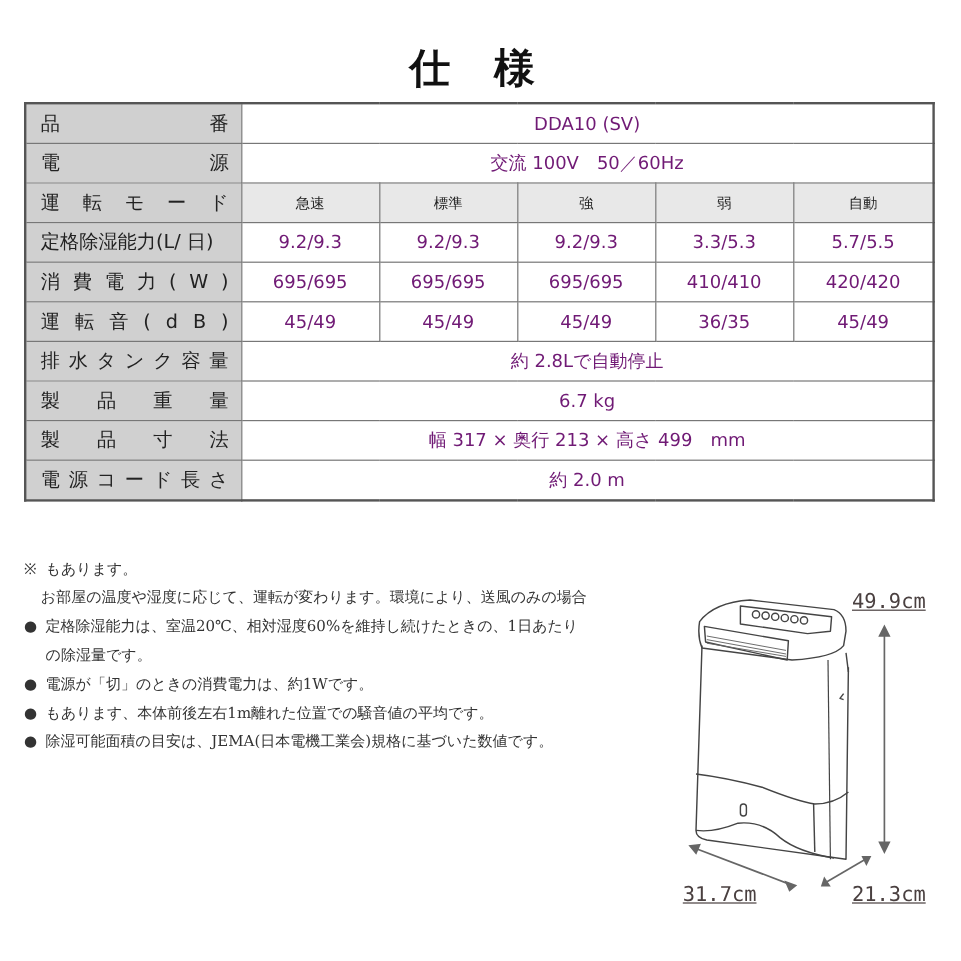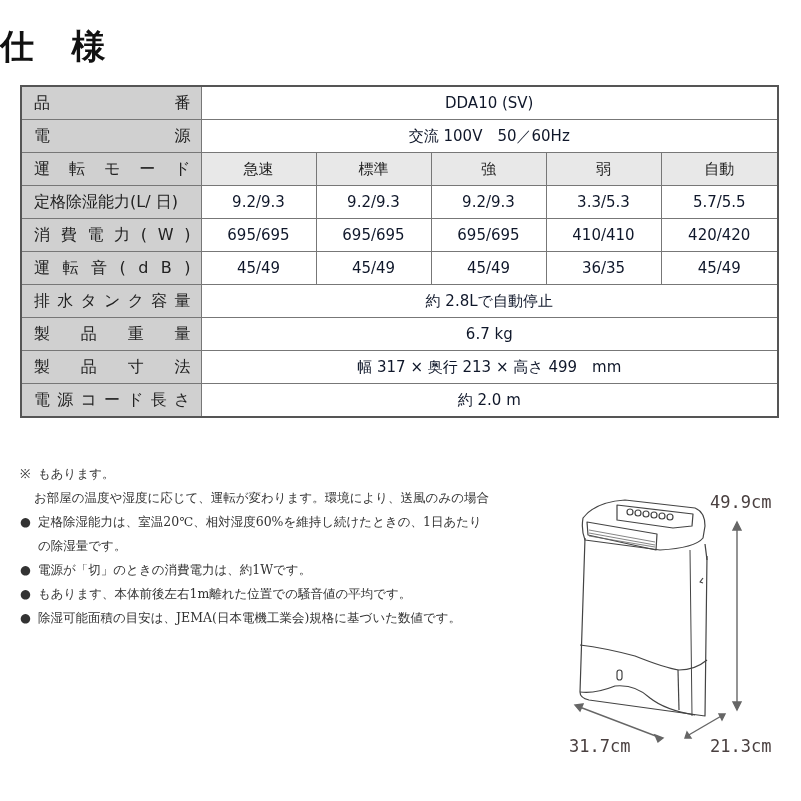--- a/index.html
+++ b/index.html
@@ -1,36 +1,36 @@
 <!DOCTYPE html>
 <html><head>
   <meta charset="utf-8">
   <style>
     html, body { margin: 0; padding: 0; background: #ffffff; }
     body { width: 801px; height: 801px; position: relative; overflow: hidden;
            font-family: "DejaVu Sans", "Liberation Sans", sans-serif; color: #333; }
-    .title { position: absolute; top: 24px; left: 0; width: 801px; 
-             font-family: Liberation Sans, sans-serif; font-size: 34px; font-weight: bold;
+    .title { position: absolute; top: 34px; left: 0; width: 801px; text-align: center;
+             font-family: Liberation Serif, serif; font-size: 34px; font-weight: bold;
              letter-spacing: 14px; color: #111; }
     table.spec { position: absolute; left: 20px; top: 85px; width: 757px; border-collapse: collapse;
                  table-layout: fixed; border: 2px solid #555; }
-    table.spec td { border: 1px solid #777; height: 32px; padding: 0; font-size: 15px; color: #0f172a;
+    table.spec td { border: 1px solid #777; height: 32px; padding: 0; font-size: 15px; color: #701a75;
                     text-align: center; vertical-align: middle; white-space: nowrap; overflow: hidden; }
     table.spec td.lbl { background: #d0d0d0; text-align: left; padding: 0 10px 0 12px; color: #222;
                         font-size: 16px; }
     .spread { display: flex; justify-content: space-between; }
-    table.spec td.mode { background: #e8e8e8; font-size: 15px; color: #222; }
+    table.spec td.mode { background: #e8e8e8; font-size: 12px; color: #222; }
     sup { font-size: 9px; vertical-align: super; line-height: 0; }
     .notes { position: absolute; left: 20px; top: 462px; width: 520px;
              font-family: "DejaVu Serif", "Liberation Serif", serif; font-size: 12.5px; color: #333; line-height: 24px; }
     .note { position: relative; padding-left: 18px; }
     .note .mark { position: absolute; left: 0; top: 0; }
     .note.first { padding-left: 14px; }
     .diagram { position: absolute; left: 555px; top: 470px; width: 240px; height: 310px; }
-    .dim { position: absolute; font-family: "DejaVu Sans Mono", "Liberation Mono", monospace; font-size: 17px; color: #4a4040; }
+    .dim { position: absolute; font-family: "DejaVu Sans Mono", "Liberation Mono", monospace; font-size: 17px; color: #4a4040; text-decoration: underline; }
   </style>
 </head>
 <body>
 
 <div class="title">仕 様</div>
 
 <table class="spec">
   <colgroup>
     <col style="width:180px">
       <col style="width:115px">

